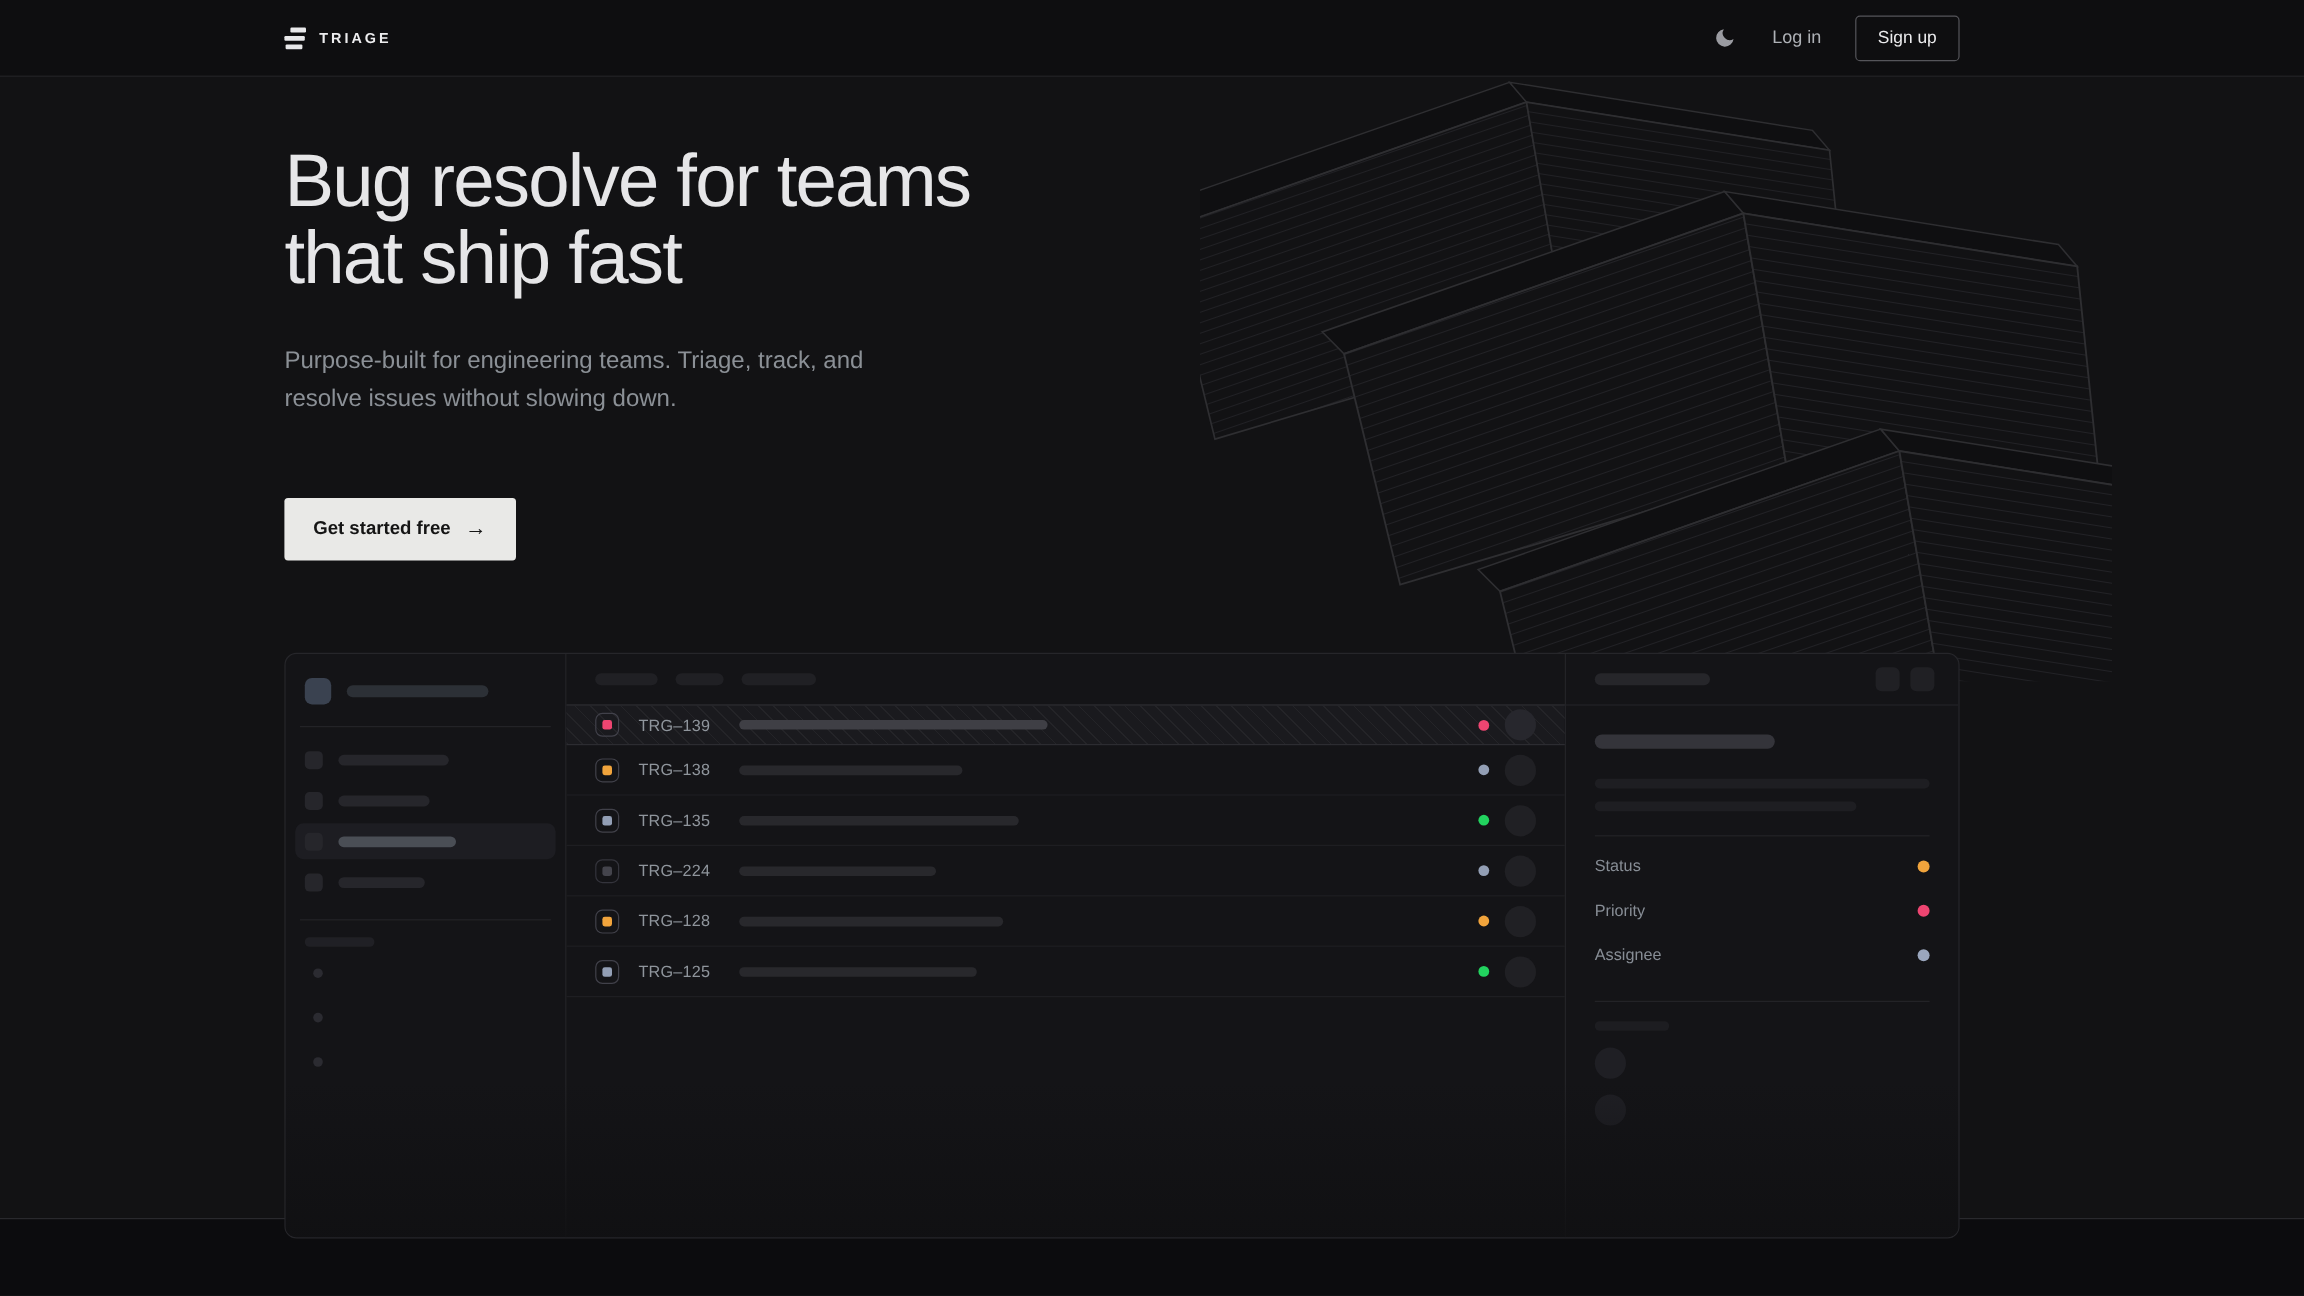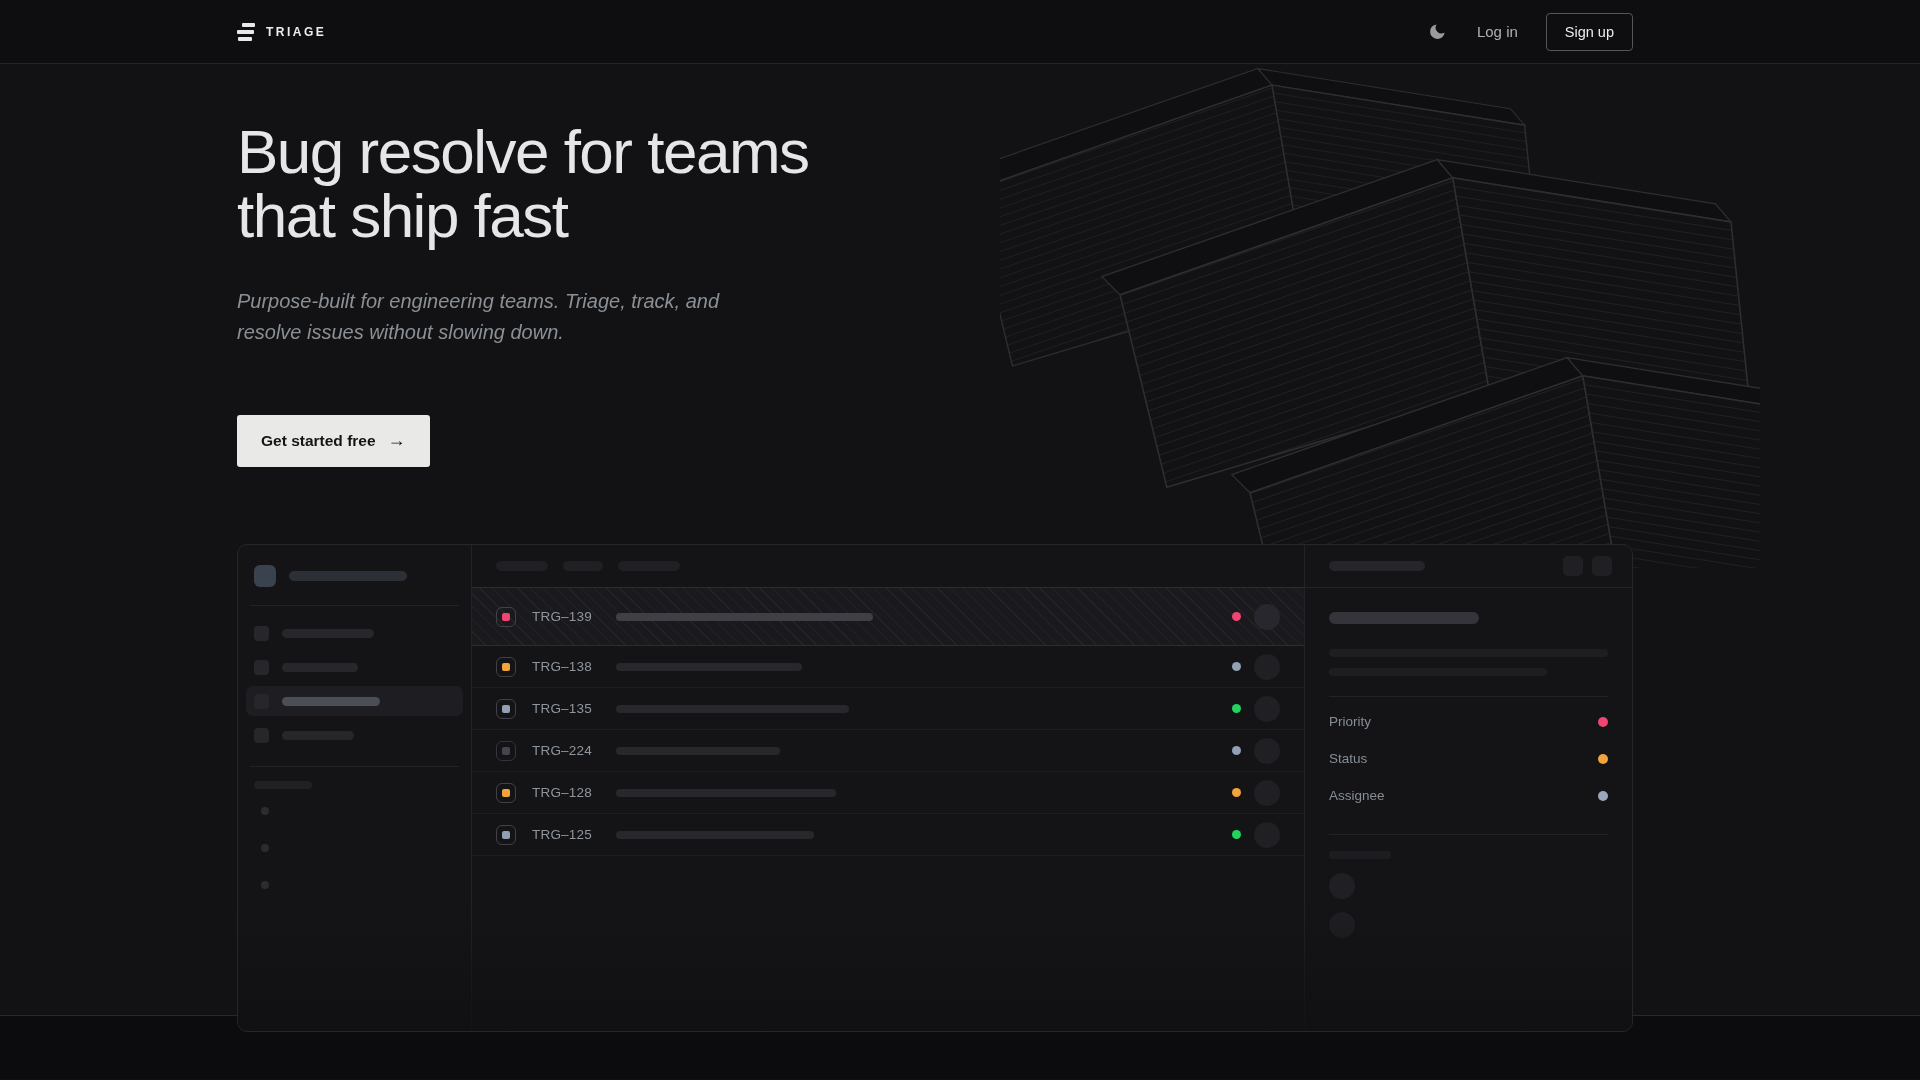--- a/index.html
+++ b/index.html
@@ -35,21 +35,21 @@
   
   .hero { position:relative; height:951px; background:#121214; }
   .hero-inner { position:relative; z-index:3; padding:56px 0 0 237px; }
   h1 {
     font-size:62px; line-height:64px; font-weight:500;
     letter-spacing:-1.5px; color:#e6e6e8;
   }
   .subtitle {
     margin-top:40px; font-size:20px; line-height:26px; color:#8b9096;
   }
-  .subtitle div { margin-bottom:5px;font-style:italic; }
+  .subtitle div { margin-bottom:5px; }
   .cta {
     margin-top:47px; display:inline-flex; align-items:center; gap:12px;
     background:#e9e9e7; color:#151515; border:none; border-radius:3px;
     padding:0 24px; height:52px; font-size:15.5px; font-weight:700;
     font-family:inherit; cursor:pointer;
   }
   .cta .arrow { font-size:18px; font-weight:400; transform:translateY(-1px); }
   
   .decor {
     position:absolute; left:1000px; top:0; width:760px; height:504px;
@@ -81,21 +81,21 @@
   .section-pill { width:58px; height:8px; background:#202025; border-radius:4px; margin:14px 0 18px; }
   .side-dot { width:8px; height:8px; border-radius:50%; background:#2b2b31; margin:0 0 29px 7px; }
   
   .list { flex:1 1 auto; border-right:1px solid #232327; min-width:0; }
   .list-head { height:43px; border-bottom:1px solid #232327; display:flex; align-items:center; gap:15px; padding:0 24px; }
   .head-pill { height:10px; background:#202024; border-radius:5px; }
   .row { height:42px; border-bottom:1px solid #1e1e22; display:flex; align-items:center; padding:0 24px; }
   .row.active {
     background:#1a1a1e;
     background-image:repeating-linear-gradient(45deg, rgba(255,255,255,0.045) 0 1px, transparent 1px 9px);
-    border-top:1px solid #2c2c31; border-bottom:1px solid #2c2c31; height:59px; margin-top:-1px;
+    border-top:1px solid #2c2c31; border-bottom:1px solid #2c2c31; height:34px; margin-top:-1px;
   }
   .issue-icon { width:20px; height:20px; border:1.5px solid #41414a; border-radius:6px; flex:none;
     display:flex; align-items:center; justify-content:center; }
   .issue-icon i { width:8px; height:8px; border-radius:2px; display:block; }
   .issue-id { font-size:13.5px; color:#8f959c; margin-left:16px; width:72px; flex:none; letter-spacing:0.2px; }
   .issue-bar { height:8px; background:#28282c; border-radius:4px; margin-left:12px; }
   .row.active .issue-bar { background:#3f3f45; }
   .row-right { margin-left:auto; display:flex; align-items:center; gap:13px; }
   .status-dot { width:9px; height:9px; border-radius:50%; }
   .avatar-ph { width:26px; height:26px; border-radius:50%; background:#202024; }
@@ -303,27 +303,27 @@
           <span></span>
         </span>
       </div>
       <div class="panel-body">
         <div class="title-skel"></div>
         <div class="line-skel l1"></div>
         <div class="line-skel l2"></div>
         <div class="panel-div"></div>
 
           <div class="field">
+            <span class="flabel">Status</span>
+            <span class="fdot" style="background: rgb(241, 164, 60);"></span>
+          </div>
+
+          <div class="field">
             <span class="flabel">Priority</span>
             <span class="fdot" style="background: rgb(238, 69, 113);"></span>
-          </div>
-
-          <div class="field">
-            <span class="flabel">Status</span>
-            <span class="fdot" style="background: rgb(241, 164, 60);"></span>
           </div>
 
           <div class="field">
             <span class="flabel">Assignee</span>
             <span class="fdot" style="background: rgb(154, 166, 189);"></span>
           </div>
 
 
         <div class="panel-div"></div>
         <div class="act-pill"></div>

